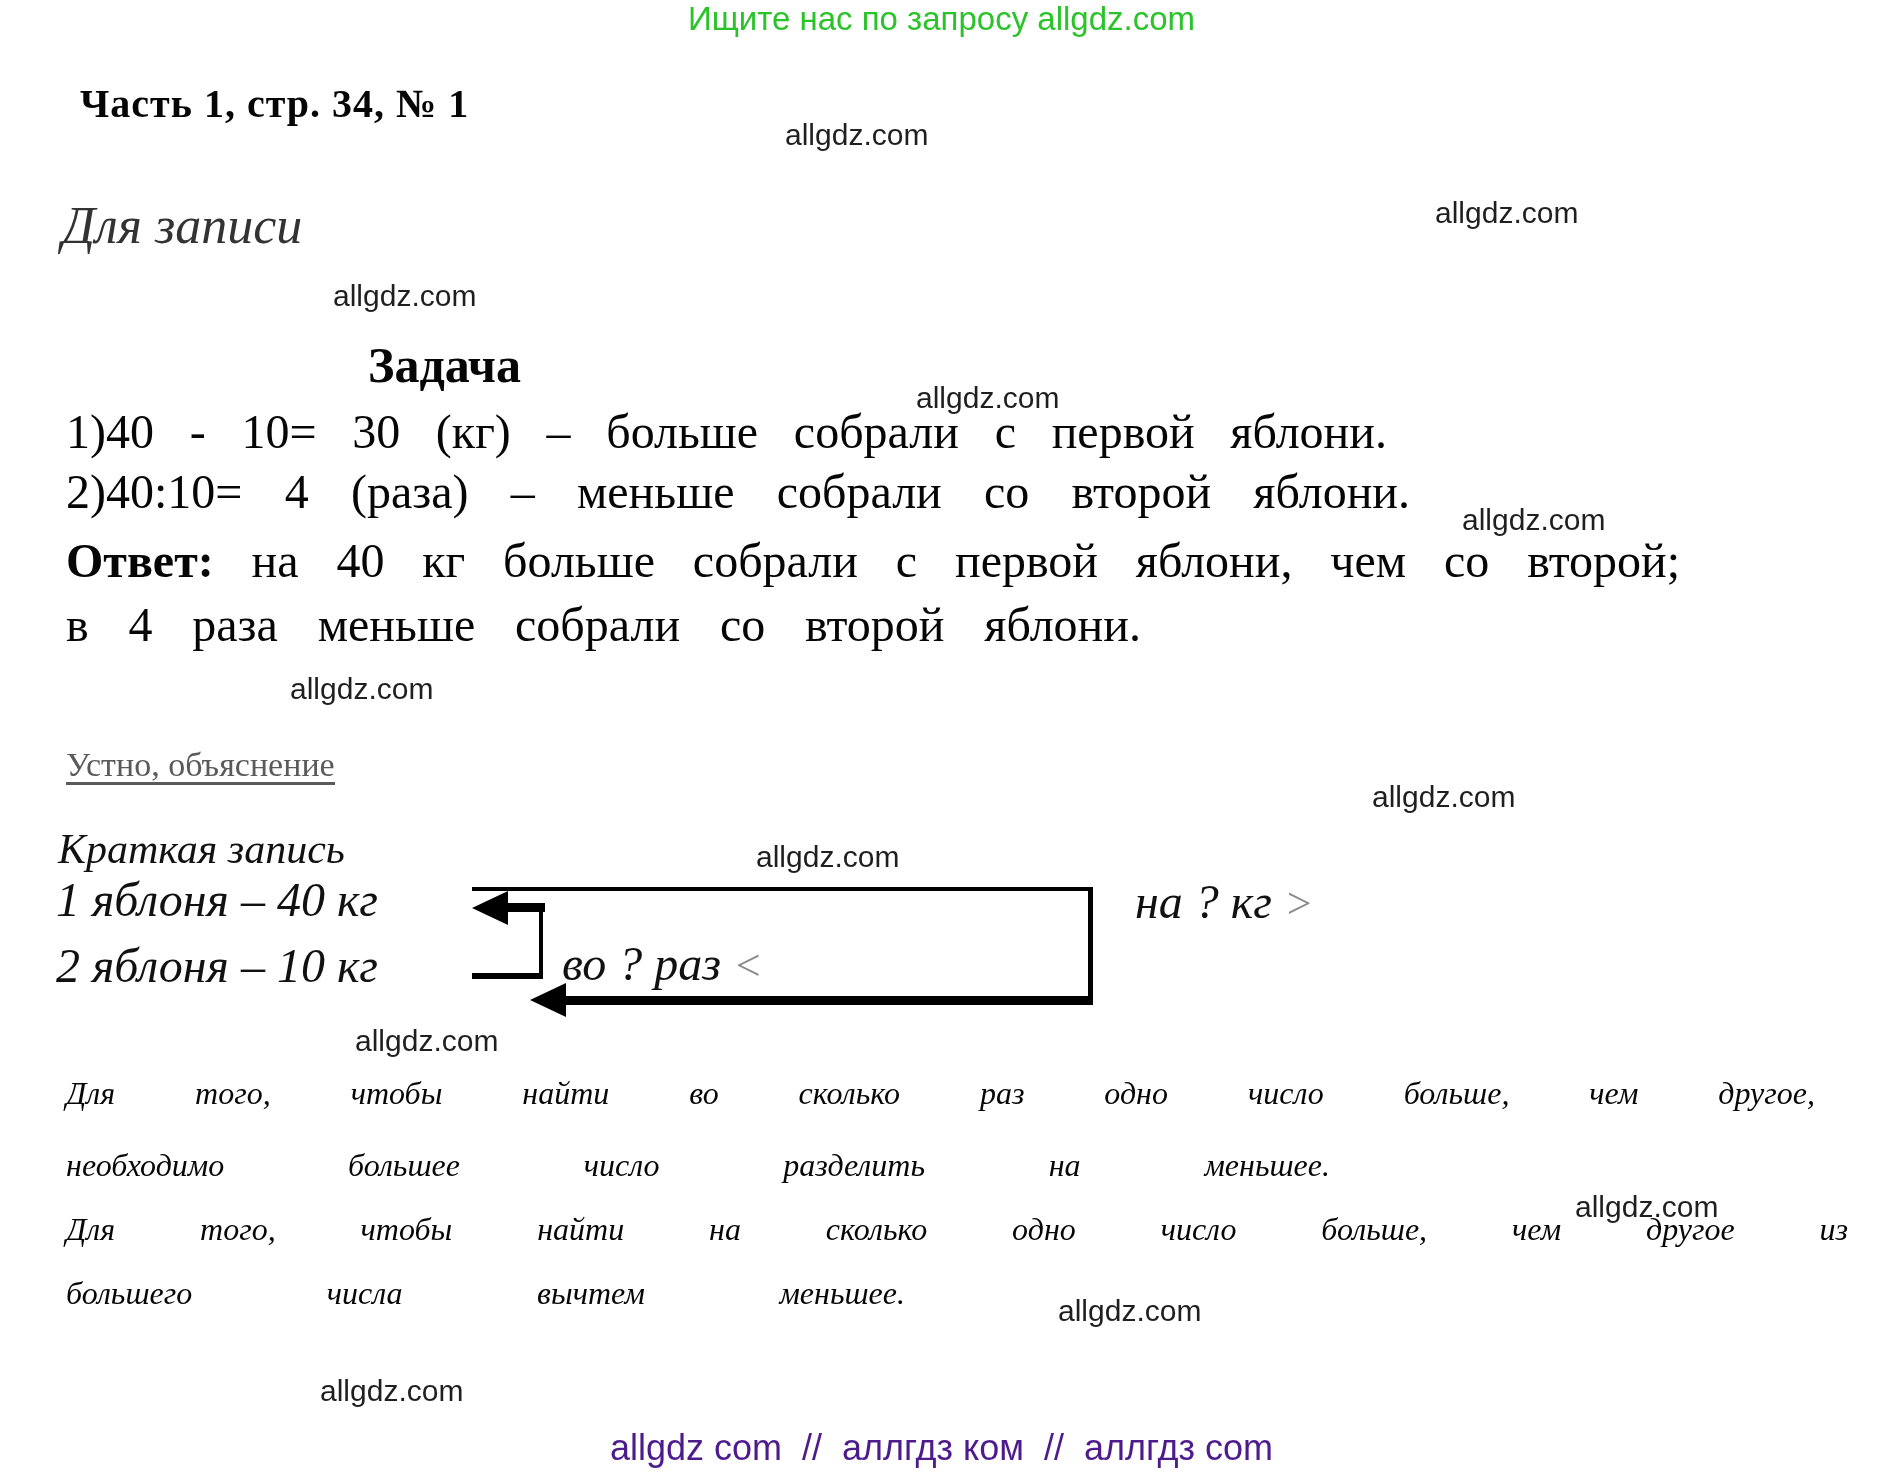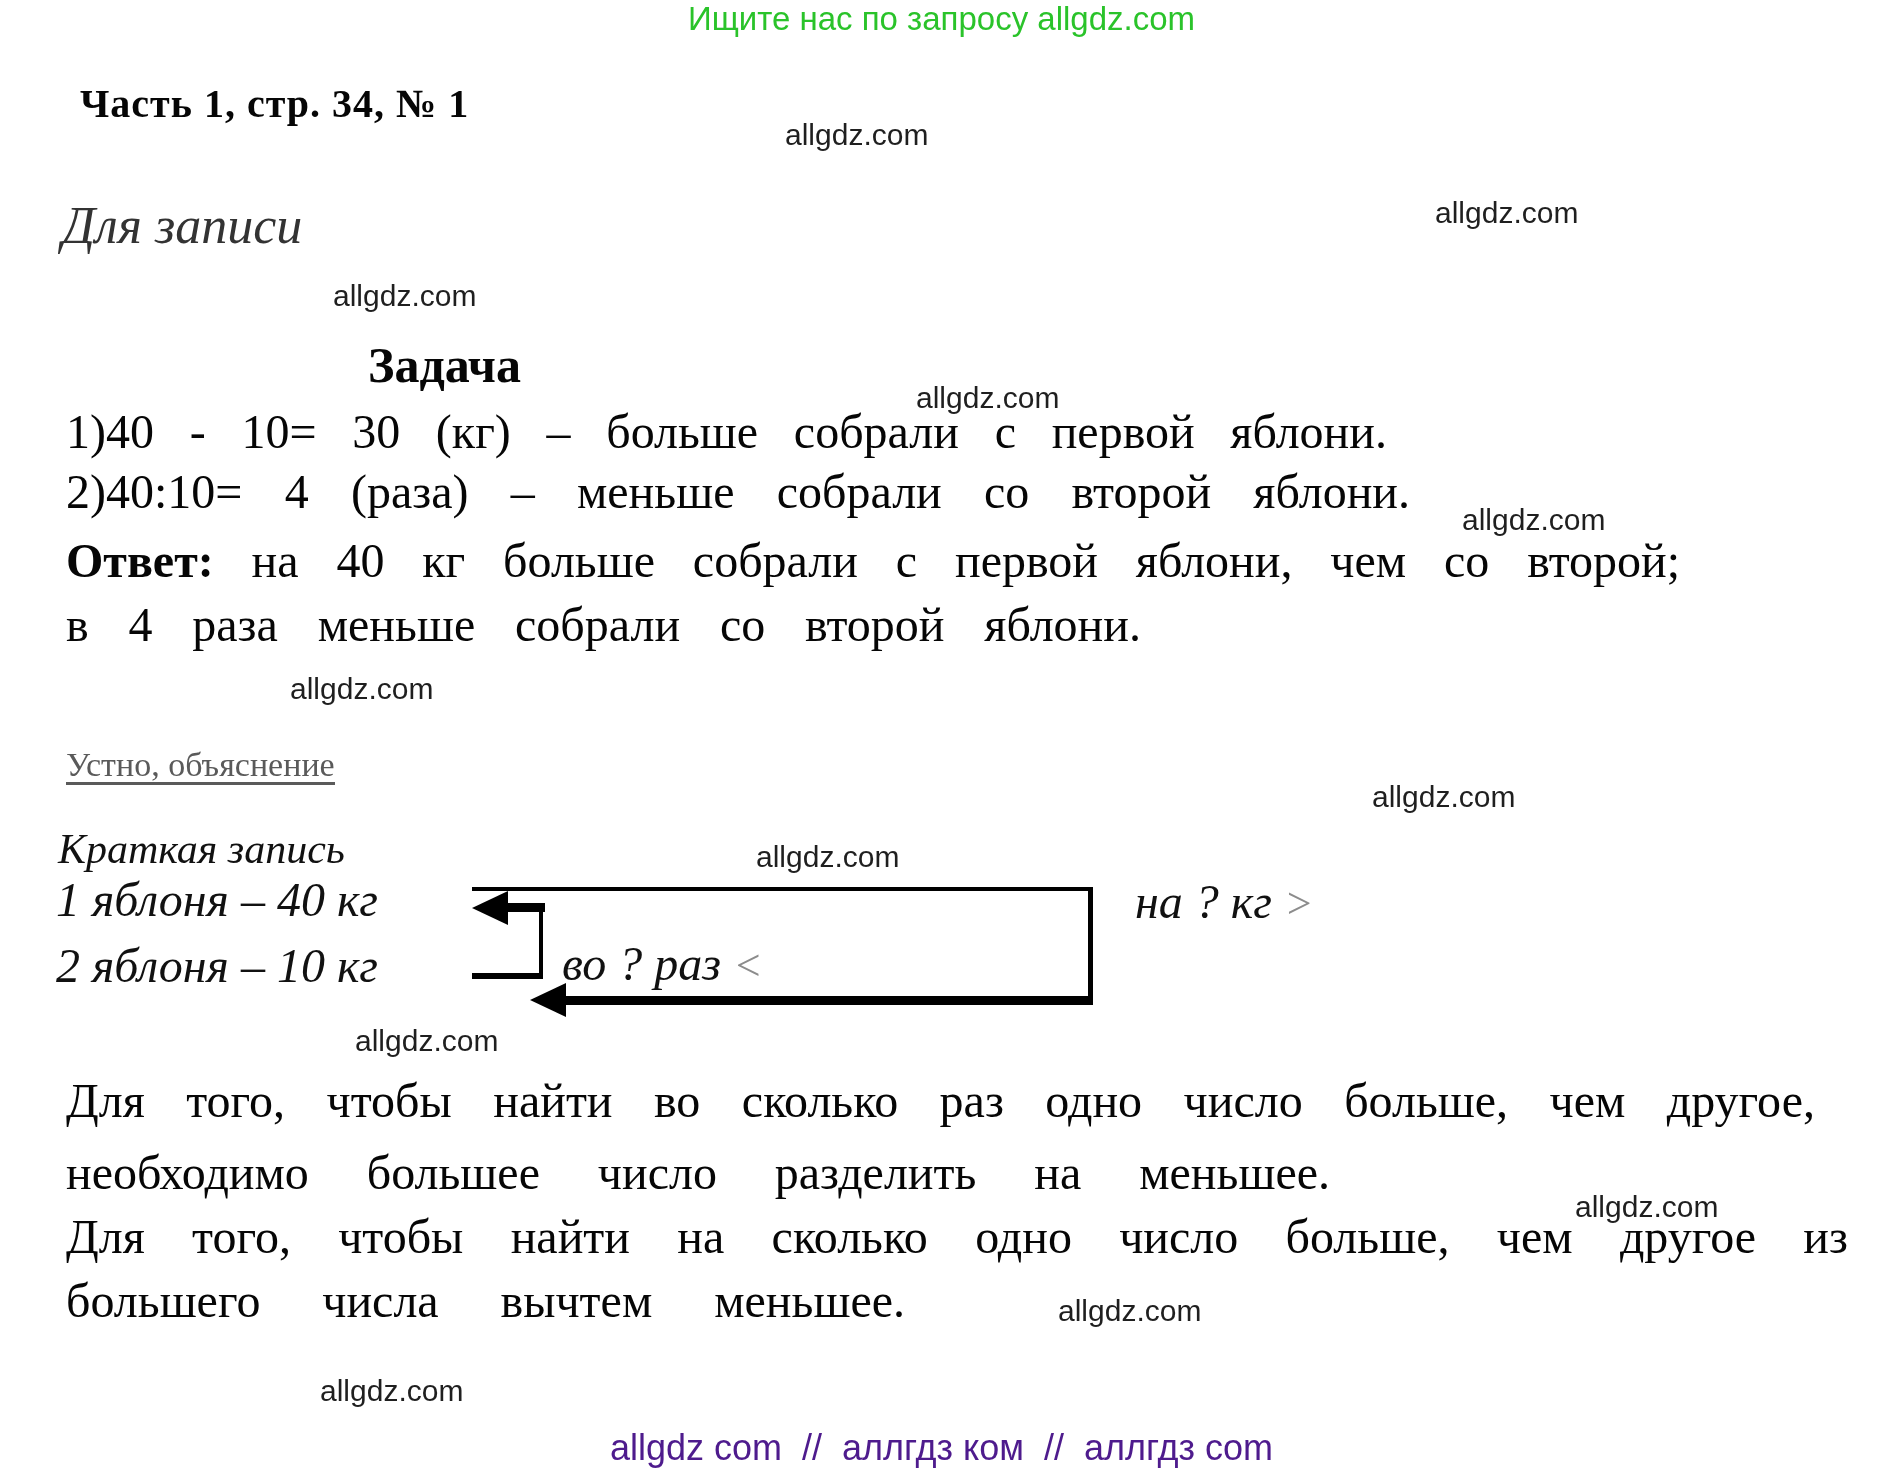--- a/index.html
+++ b/index.html
@@ -35,21 +35,21 @@
   .short-note{left:58px;top:828px;font-size:42px;font-style:italic;color:#111;}
   .diag-text{font-size:48px;font-style:italic;color:#111;}
   .sign{color:#8c8c8c;font-weight:400;font-size:44px;}
   .dline{position:absolute;background:#000;}
   .arrow-left{
     position:absolute;width:0;height:0;
     border-top:17px solid transparent;
     border-bottom:17px solid transparent;
     border-right:36px solid #000;
   }
-  .para-line{font-size:48px;text-align:justify;text-align-last:justify;}
+  .para-line{font-size:32px;text-align:justify;text-align-last:justify;font-style:italic;}
   .footer{
     left:0;right:0;top:1430px;text-align:center;
     font-family:"Liberation Sans","DejaVu Sans",sans-serif;
     font-size:36px;color:var(--purple,#4e1b8d);
     white-space:pre;
   }
 </style>
 </head>
 <body>
 

